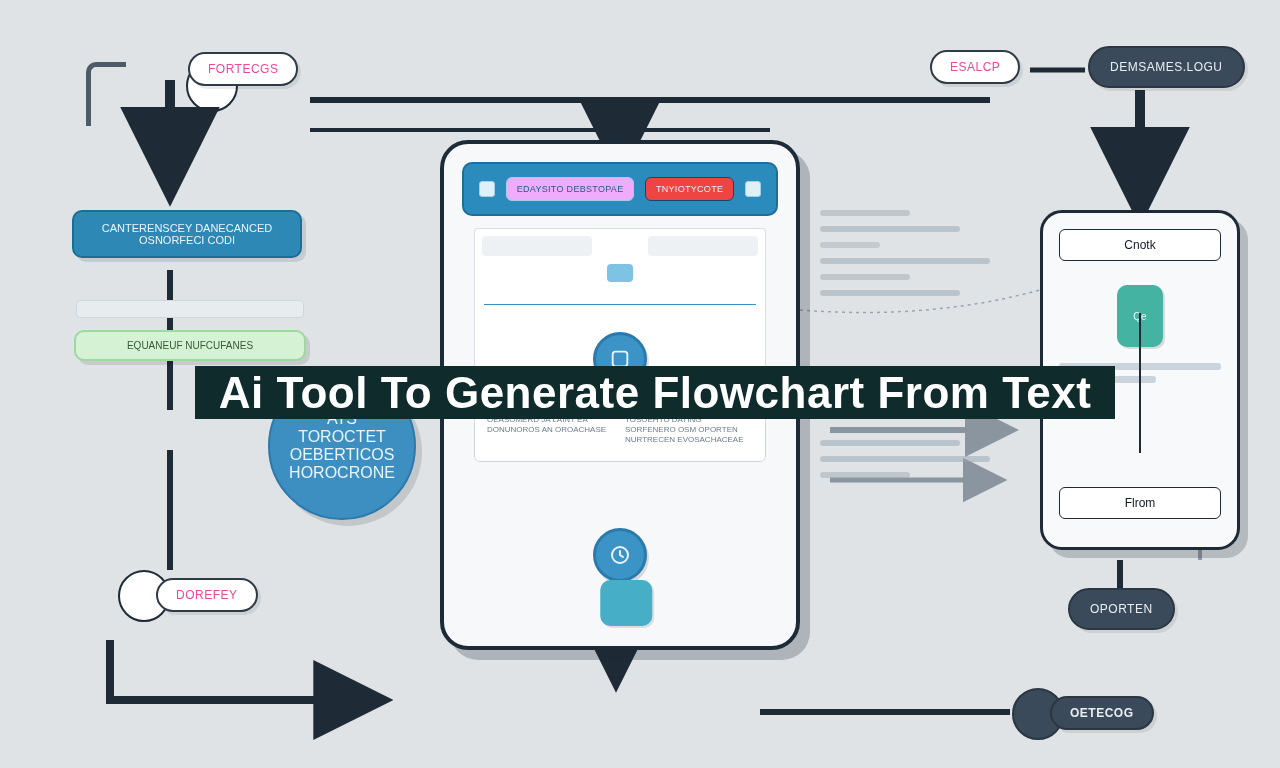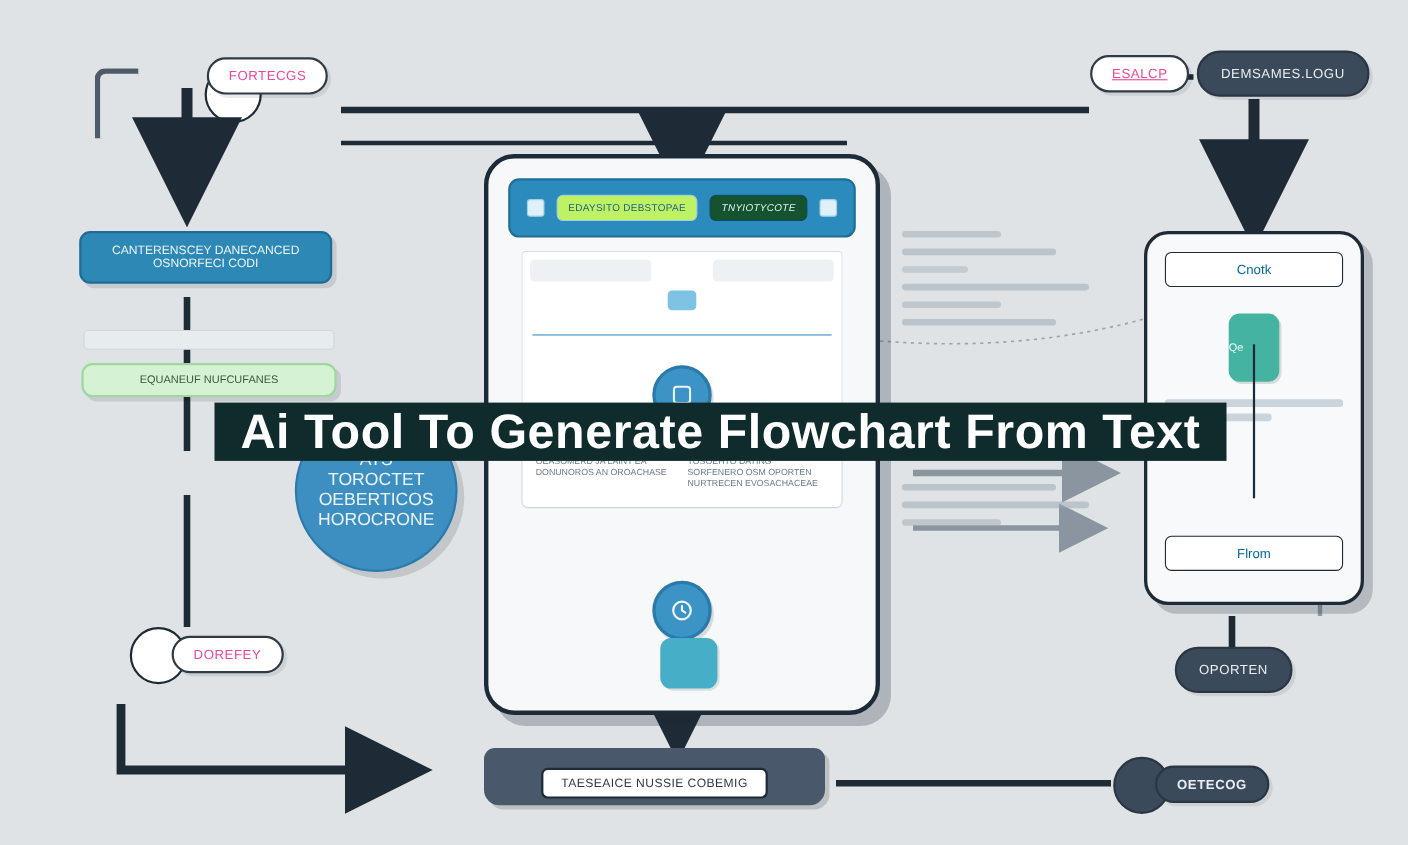--- a/index.html
+++ b/index.html
@@ -87,33 +87,32 @@
   .tablet .header {
     margin: 18px 18px 10px 18px;
     height: 54px;
     background: #2c8bbd;
     border: 2px solid #1f6e96;
     border-radius: 10px;
     display:flex; align-items:center; justify-content:space-around;
     padding: 0 10px;
   }
   .tab-btn {
-    background: #bef264;
+    background: #f0abfc;
     color: #1c5f83;
     border: 1px solid #9fcfe3;
     border-radius: 6px;
     font-size: 9px;
     padding: 6px 10px;
     letter-spacing: 0.3px;
   }
   .tab-btn.sel {
-    background: #14532d;
+    background: #ef4444;
     color: #e5f2f9;
     border-color: #12496a;
-    font-style: italic;
   }
   .header .sq {
     width:16px; height:16px; border:1px solid #9fd1e8; border-radius:3px; background:#dff0f8;
   }
   .preview {
     margin: 12px 30px 0 30px;
     height: 150px;
     background: #ffffff;
     border-radius: 4px;
     position:relative;
@@ -168,31 +167,31 @@
     border-radius: 22px;
     box-shadow: 8px 8px 0 rgba(28,40,52,0.22);
     padding:16px;
   }
   .panel .field {
     background:#fff;
     border:1.5px solid #1e2a36;
     border-radius:6px;
     padding:8px 10px;
     font-size:12px;
-    color:#0369a1;
+    color:#0f172a;
     text-align:center;
     margin-bottom: 12px;
   }
   .panel .chip {
     width:46px; height:62px;
     background:#44b3a2;
     border-radius:10px;
     margin: 24px auto 16px auto;
     box-shadow: 2px 2px 0 rgba(0,0,0,0.12);
-    display:flex; align-items:center; 
+    display:flex; align-items:center; justify-content:center;
   }
   .panel .chip span { font-size:10px; color:#eafaf6; }
   .panel .bar { height:7px; background:#ccd4db; border-radius:3px; margin:6px 0 0 0; }
   .panel .v { position:absolute; left:50%; top:100px; width:2px; height:140px; background:#1e2a36; transform:translateX(-50%); }
   .panel .field.bottom { position:absolute; left:16px; right:16px; bottom:16px; }
   
   .hint-lines {
     position:absolute; left:820px; top:200px; width:220px;
   }
   .hl { height:6px; background:#98a4af; border-radius:3px; margin:10px 0; }
@@ -301,21 +300,21 @@
     <path d="M620 222 V258" stroke="#1e2a36" stroke-width="4" fill="none" marker-end="url(#arr)"></path>
   </svg>
 
   <div class="bracket" style="left:86px; top:62px; width:40px; height:64px;"></div>
 
   <div class="pill" style="left:188px; top:52px;">
     <span>FORTECGS</span>
   </div>
   <div class="circle small" style="left:186px; top:60px; z-index:-1;"></div>
 
-  <div class="pill" style="left:991px; top:50px;text-decoration:underline;">
+  <div class="pill" style="left:930px; top:50px;">
     <span>ESALCP</span>
   </div>
   <div class="pill dark" style="left:1088px; top:46px; padding:12px 20px;">
     <span>DEMSAMES.LOGU</span>
   </div>
 
   <div class="box green" style="left:74px; top:330px; width:232px; padding:8px 10px;">
     <span>EQUANEUF NUFCUFANES</span>
   </div>
   <div class="box teal big" style="left:72px; top:210px; width:230px;">
@@ -401,23 +400,18 @@
   </div>
 
   <div class="pill dark" style="left:1068px; top:588px; padding:12px 20px;">
     <span>OPORTEN</span>
   </div>
   <div class="circle small" style="left:1012px; top:688px; background:#3b4a5a; border-color:#2a3642;"></div>
   <div class="pill dark" style="left:1050px; top:696px;font-weight:bold;">
     <span>OETECOG</span>
   </div>
 
-  <div class="tray">
-    <div class="label">
-      <span>TAESEAICE NUSSIE COBEMIG</span>
-    </div>
-  </div>
 
   <div class="headline">
     <span>Ai Tool To Generate Flowchart From Text</span>
   </div>
 
 </div>
 
 </body></html>

